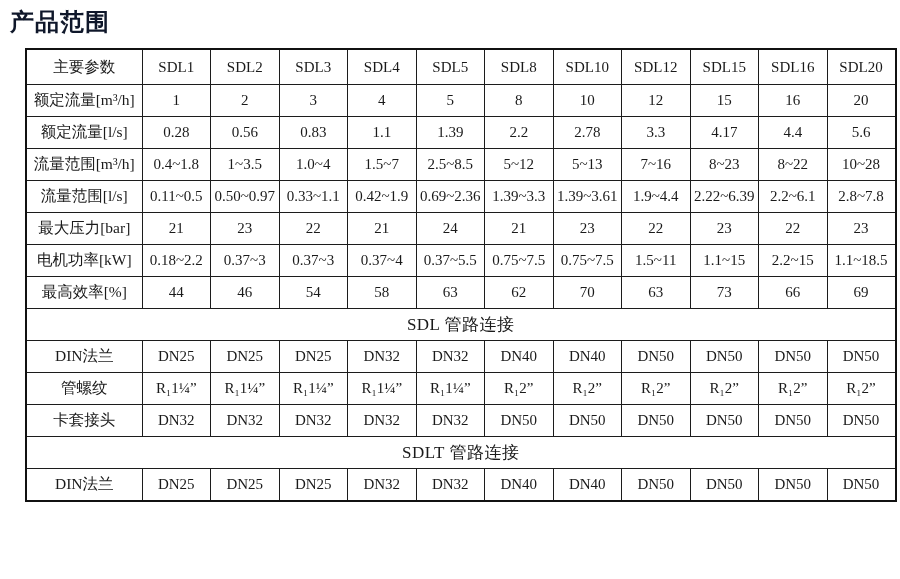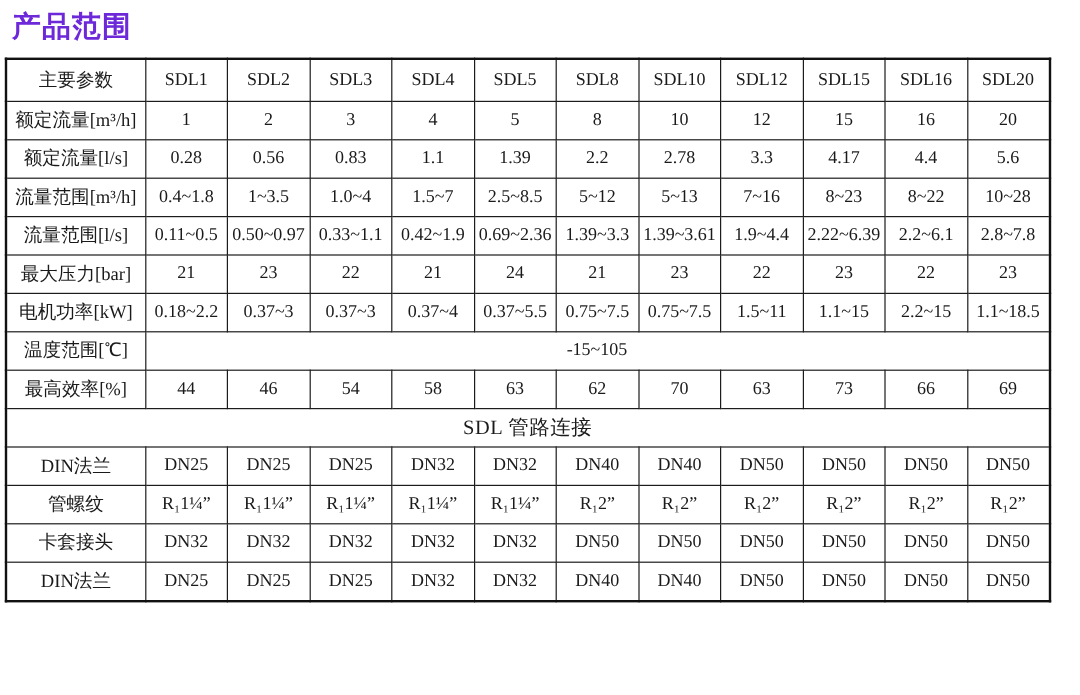--- a/index.html
+++ b/index.html
@@ -11,28 +11,28 @@
     width: 900px;
     height: 579px;
     font-family: "Liberation Serif", serif;
     color: #1a1a1a;
     overflow: hidden;
   }
   .page-title {
     font-family: "Liberation Sans", sans-serif;
     font-weight: bold;
     font-size: 24px;
-    color: #6d28d9;
+    color: #0f172a;
     margin: 6px 0 10px 10px;
     letter-spacing: 1px;
   }
   table.spec {
     border-collapse: collapse;
     table-layout: fixed;
-    margin-left: 4px;
+    margin-left: 25px;
     width: 869px;
     border: 2px solid #111111;
   }
   table.spec th,
   table.spec td {
     border: 1.5px solid #1c1c1c;
     text-align: center;
     vertical-align: middle;
     padding: 0 1px;
     height: 31px;
@@ -171,24 +171,20 @@
         <td>0.37~4</td>
         <td>0.37~5.5</td>
         <td>0.75~7.5</td>
         <td>0.75~7.5</td>
         <td>1.5~11</td>
         <td>1.1~15</td>
         <td>2.2~15</td>
         <td>1.1~18.5</td>
       </tr>
       <tr>
-        <td class="label-cell">温度范围[℃]</td>
-        <td colspan="11">-15~105</td>
-      </tr>
-      <tr>
         <td class="label-cell">最高效率[%]</td>
         <td>44</td>
         <td>46</td>
         <td>54</td>
         <td>58</td>
         <td>63</td>
         <td>62</td>
         <td>70</td>
         <td>63</td>
         <td>73</td>
@@ -234,20 +230,23 @@
         <td>DN32</td>
         <td>DN32</td>
         <td>DN50</td>
         <td>DN50</td>
         <td>DN50</td>
         <td>DN50</td>
         <td>DN50</td>
         <td>DN50</td>
       </tr>
       <tr>
+        <td colspan="12" class="section-cell">SDLT 管路连接</td>
+      </tr>
+      <tr>
         <td class="label-cell">DIN法兰</td>
         <td>DN25</td>
         <td>DN25</td>
         <td>DN25</td>
         <td>DN32</td>
         <td>DN32</td>
         <td>DN40</td>
         <td>DN40</td>
         <td>DN50</td>
         <td>DN50</td>

